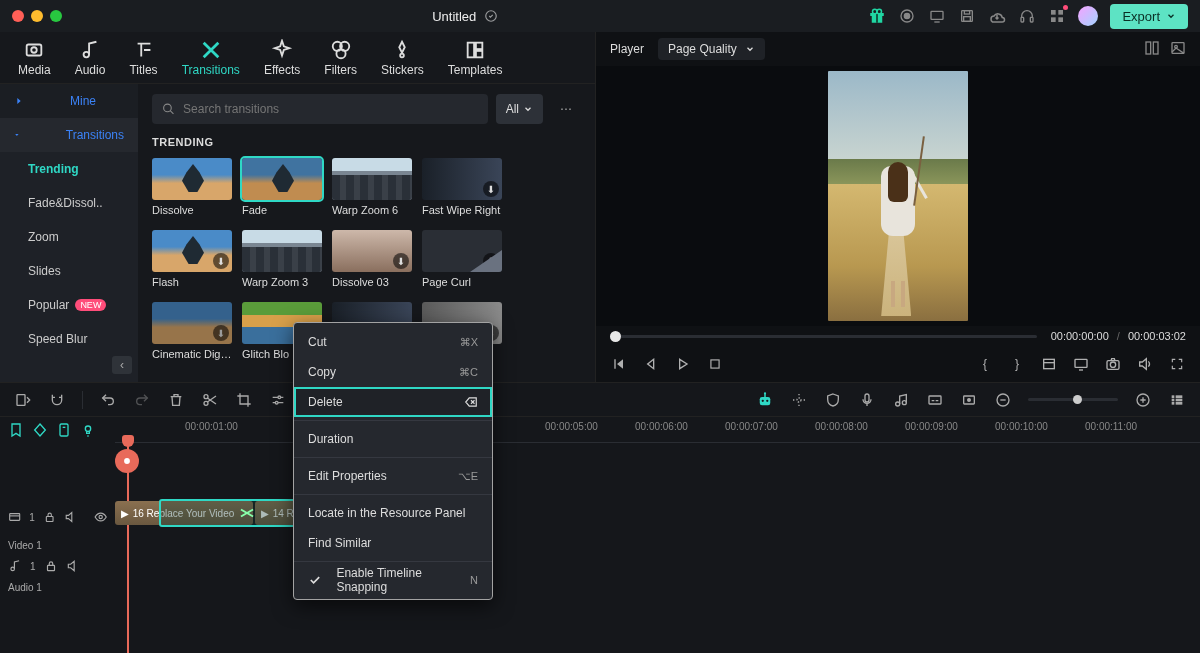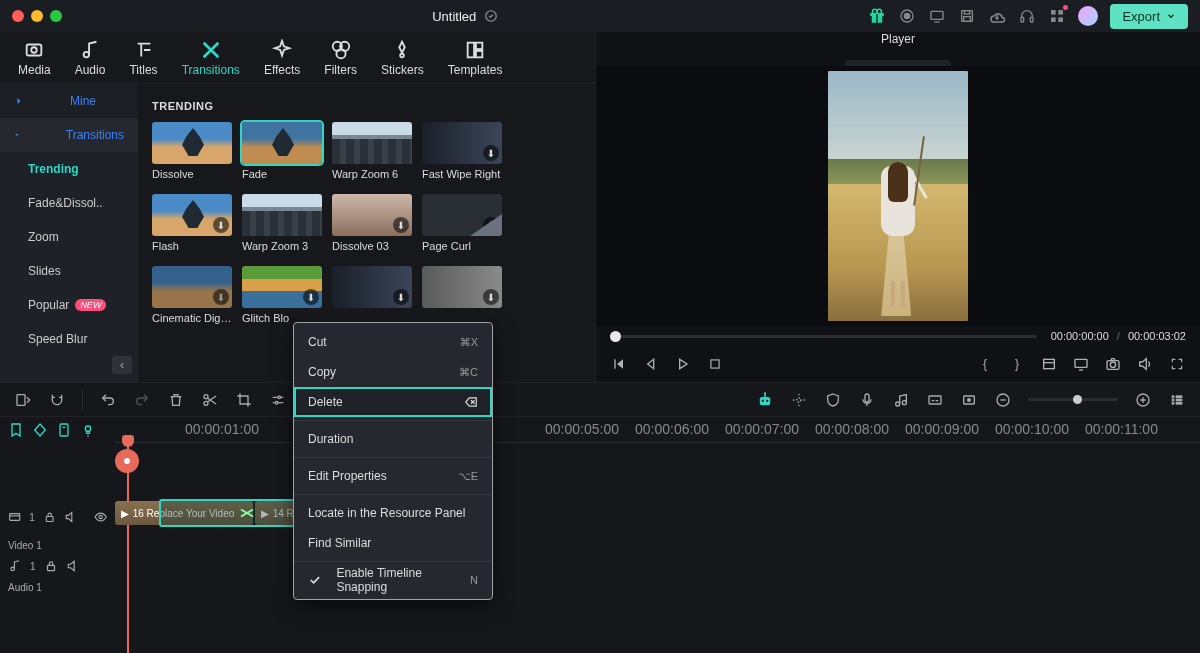--- a/index.html
+++ b/index.html
@@ -30,21 +30,21 @@
 .tab { display: flex; flex-direction: column; align-items: center; justify-content: center; padding: 0 10px; gap: 2px; color: #ddd; cursor: pointer; font-size: 12px; }
 .tab.active { color: #2fd8c5; }
 .tab svg { width: 22px; height: 22px; }
 
 
 .panel-body { display: flex; flex: 1; min-height: 0; }
 .sidebar { width: 138px; background: #1e2127; overflow: hidden; }
 .sidebar-item { padding: 10px 14px; color: #ccc; font-size: 12px; cursor: pointer; display: flex; align-items: center; gap: 6px; }
 .sidebar-item.header { background: #25282e; color: #3b82f6; gap: 46px; }
 .sidebar-item.active { color: #2fd8c5; font-weight: 600; }
-.badge-new { background: #ff4d7a; color: #fff; font-size: 9px; padding: 1px 5px; border-radius: 6px; font-style: italic; }
+.badge-new { background: #ff4d7a; color: #fff; font-size: 9px; padding: 1px 5px; border-radius: 6px; }
 .sidebar-collapse { height: 22px; display: flex; justify-content: flex-end; padding-right: 6px; }
 .sidebar-collapse span { background: #2f3339; width: 20px; height: 18px; border-radius: 3px; display: flex; align-items: center; justify-content: center; color: #aaa; cursor: pointer; }
 
 .content { flex: 1; background: #16181c; padding: 10px 14px; overflow: hidden; position: relative; }
 .search-row { display: flex; align-items: center; gap: 8px; margin-bottom: 12px; }
 .search-input { flex: 1; background: #25282e; border-radius: 4px; height: 30px; display: flex; align-items: center; padding: 0 10px; color: #888; gap: 8px; }
 .all-btn { background: #2d3138; border-radius: 4px; height: 30px; padding: 0 10px; display: flex; align-items: center; gap: 4px; color: #ddd; cursor: pointer; }
 .more-btn { width: 30px; height: 30px; display: flex; align-items: center; justify-content: center; color: #aaa; cursor: pointer; }
 
 .section-label { font-size: 11px; font-weight: 700; color: #ddd; letter-spacing: .5px; margin: 6px 0 10px; }
@@ -63,21 +63,21 @@
 .thumb.city::after { content:""; position:absolute; left:0;right:0;bottom:0;height:60%; background: repeating-linear-gradient(90deg,#2a3038 0 8px,#3a4048 8px 14px); }
 .thumb.blur { background: linear-gradient(90deg,#1a2028,#3a4558); filter: blur(.3px); }
 .thumb.blur.grey { background: linear-gradient(90deg,#5a5a5a,#8a8a8a); }
 .thumb.blur.soft { background: linear-gradient(#cdb8aa,#8a6f5e); }
 .thumb.pagecurl { background: #2a2e35; }
 .thumb.pagecurl::after { content:""; position:absolute; right:0; bottom:0; border-style:solid; border-width:0 0 22px 32px; border-color: transparent transparent #6a7280 transparent; }
 .thumb.glitch { background: linear-gradient(#5a9c3a 30%, #d8a04a 30% 60%, #3a6f9c 60%); }
 .thumb.cine { background: linear-gradient(#4a8bc8 40%, #d8a66a 60%); filter: brightness(.7) blur(.5px); }
 
 
-.player-header { height: 34px; display: flex; align-items: center; padding: 0 14px; gap: 14px; flex-direction: column; }
+.player-header { height: 34px; display: flex; align-items: center; padding: 0 14px; gap: 14px; }
 .player-header .label { color: #ddd; font-size: 12px; }
 .quality-dd { background: #1f2227; border-radius: 4px; padding: 4px 10px; display: flex; align-items: center; gap: 8px; color: #ddd; cursor: pointer; }
 .player-header-right { margin-left:auto; display:flex; gap:10px; color:#888; }
 .preview { flex: 1; display: flex; align-items: center; justify-content: center; background: #0a0c0f; }
 .preview-video { width: 140px; height: 250px; border-radius: 1px; position: relative; overflow: hidden; }
 .vid-sky { height: 35%; background: linear-gradient(#9bb8c8,#c8d4d0); }
 .vid-hills { height: 10%; background: linear-gradient(#6a7a4a,#8a955a); }
 .vid-field { height: 55%; background: linear-gradient(#d4b870,#b89850 60%,#8a6f40); position: relative; }
 .vid-path { position: absolute; left: 38%; top: 46%; width: 30px; height: 52%; background: linear-gradient(#e0cfa8,#cbb37c); clip-path: polygon(40% 0,60% 0,100% 100%,0 100%); }
 .vid-person { position: absolute; left: 50%; top: 95px; transform: translateX(-50%); width: 40px; height: 115px; }
@@ -103,21 +103,21 @@
 .tl-toolbar .divider { width:1px; height:18px; background:#2a2d33; }
 .tl-toolbar .spacer { flex:1; }
 .tl-icon { width:18px; height:18px; display:flex; align-items:center; justify-content:center; cursor:pointer; }
 .tl-icon.accent { color:#2fd8c5; }
 .zoom-slider { width:90px; height:3px; background:#2a2d33; border-radius:2px; position:relative; }
 .zoom-slider::after { content:""; position:absolute; left:50%; top:-3px; width:9px; height:9px; border-radius:50%; background:#ccc; }
 
 .tl-ruler-row { height:26px; display:flex; }
 .tl-ruler-left { width:115px; display:flex; align-items:center; gap:8px; padding:0 8px; color:#2fd8c5; }
 .tl-ruler-left svg { width:16px; height:16px; }
-.tl-ruler { flex:1; position:relative; color:#888; font-size:14px; border-bottom:1px solid #2a2d33; }
+.tl-ruler { flex:1; position:relative; color:#888; font-size:10px; border-bottom:1px solid #2a2d33; }
 .tl-tick { position:absolute; top:4px; }
 .tl-playhead { position:absolute; left:127px; top:60px; bottom:0; width:2px; background:#e86a5a; }
 .tl-playhead::before { content:""; position:absolute; left:-5px; top:-8px; width:12px; height:12px; background:#e86a5a; border-radius:3px 3px 50% 50%; }
 
 .tl-tracks { padding-top:8px; }
 .tl-track { height:40px; display:flex; align-items:center; }
 .tl-track-left { width:115px; display:flex; align-items:center; gap:8px; padding:0 8px; color:#aaa; font-size:10px; }
 .tl-track-left svg { width:14px; height:14px; }
 .tl-track-body { flex:1; position:relative; height:100%; }
 .clip { position:absolute; top:4px; height:24px; border-radius:3px; background:linear-gradient(#8a7050,#6a5840); display:flex; align-items:center; padding:0 6px; color:#fff; font-size:10px; gap:4px; overflow:hidden; }
@@ -310,20 +310,36 @@
             </div>
             <div class="sidebar-item" style="padding-left: 28px;">
               <span>Speed Blur</span>
             </div>
           </div>
         <div class="sidebar-collapse">
           <span>‹</span>
         </div>
       </div>
       <div class="content">
+        <div class="search-row">
+          <div class="search-input">
+            <svg width="14" height="14" viewBox="0 0 24 24" fill="none" stroke="currentColor" stroke-width="2">
+                <circle cx="10" cy="10" r="7"></circle>
+                <path d="M21 21l-6-6"></path>
+              </svg>
+            <input class="hidden-input" placeholder="Search transitions" style="">
+          </div>
+          <div class="all-btn">
+            <span>All</span>
+            <svg width="10" height="10" viewBox="0 0 24 24" fill="none" stroke="currentColor" stroke-width="3">
+                <path d="M6 9l6 6 6-6"></path>
+              </svg>
+          </div>
+          <div class="more-btn">⋯</div>
+        </div>
         <div class="section-label">TRENDING</div>
         <div class="grid" id="grid">
             <div class="card">
               <div class="thumb sky1"></div>
               <div class="card-label">Dissolve</div>
             </div>
             <div class="card">
               <div class="thumb sky2 selected"></div>
               <div class="card-label">Fade</div>
             </div>

